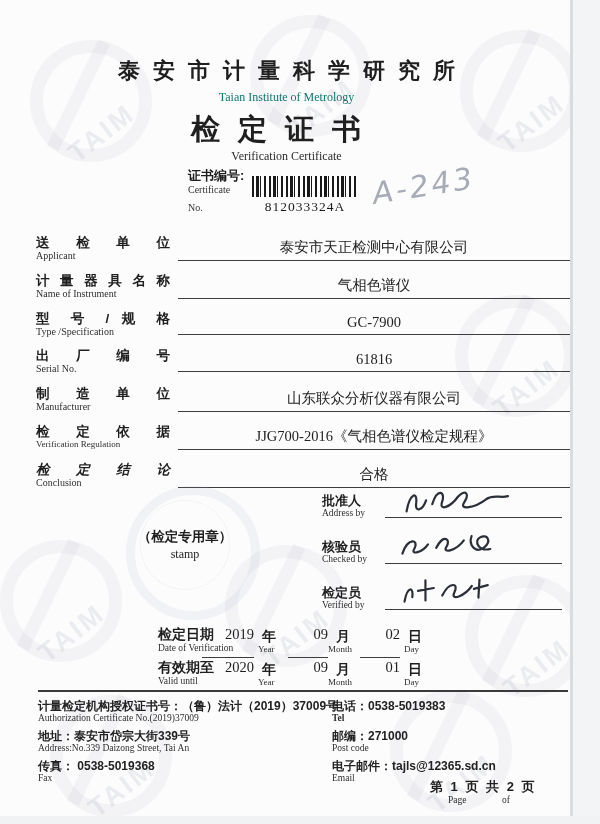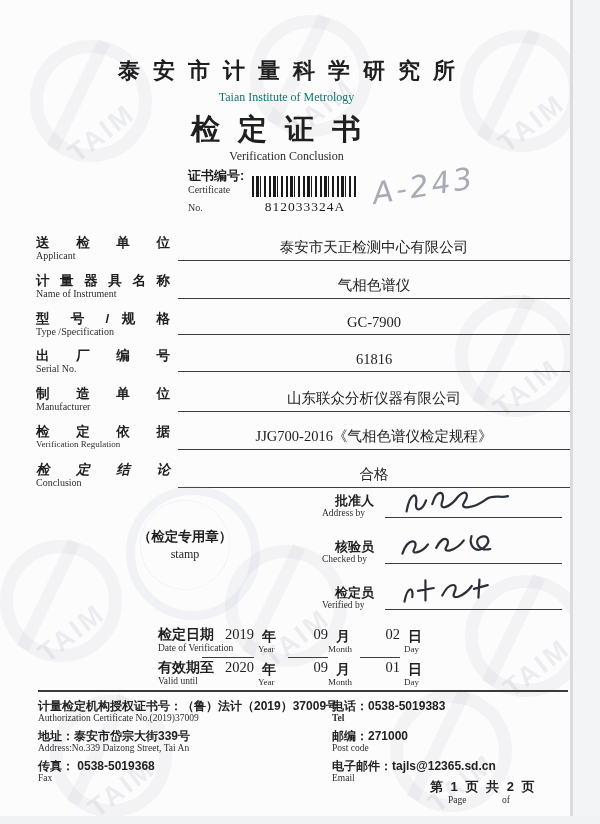--- a/index.html
+++ b/index.html
@@ -42,21 +42,21 @@
   .field-label-en{position:absolute;left:36px;font-size:10px;color:#2e2e2e;}
   .field-value{position:absolute;left:178px;width:392px;border-bottom:1.6px solid #3d3d3d;text-align:center;font-size:14.5px;color:#222;padding-bottom:3px;}
 
   
   .stamp-ring{top:486px;left:126px;width:116px;height:116px;border:9px solid rgba(165,175,198,0.12);border-radius:50%;}
   .stamp-ring2{top:500px;left:140px;width:88px;height:88px;border:1.5px dotted rgba(165,175,198,0.25);border-radius:50%;}
   .stamp-cn{top:528px;left:100px;width:170px;text-align:center;font-size:13.5px;font-weight:bold;}
   .stamp-en{top:547px;left:100px;width:170px;text-align:center;font-size:12px;}
 
   
-  .sig-label-cn{position:absolute;left:322px;font-size:13px;font-weight:bold;margin-left:13px;}
+  .sig-label-cn{position:absolute;left:322px;font-size:13px;font-weight:bold;}
   .sig-label-en{position:absolute;left:322px;font-size:9.5px;color:#2e2e2e;}
   .sig-line{position:absolute;left:385px;width:177px;border-bottom:1.5px solid #3d3d3d;height:0;}
   .sig-svg{position:absolute;left:392px;width:160px;height:40px;transform:rotate(-3deg);}
 
   
   .date-label-cn{position:absolute;left:158px;font-size:14px;font-weight:bold;}
   .date-label-en{position:absolute;left:158px;font-size:9.5px;color:#2e2e2e;}
   .date-num{position:absolute;width:52px;text-align:right;font-size:14.5px;border-bottom:1.4px solid #3d3d3d;padding-bottom:14px;}
   .date-unit-cn{position:absolute;font-size:14px;font-weight:bold;}
   .date-unit-en{position:absolute;font-size:9px;color:#2e2e2e;}
@@ -118,21 +118,21 @@
     </div>
   <div class="wm" style="left:40px;top:695px;">
       <div class="wm-ring"></div>
       <div class="wm-slash"></div>
       <div class="wm-text">TAIM</div>
     </div>
 
   <div class="abs institute-cn">泰安市计量科学研究所</div>
   <div class="abs institute-en serif">Taian Institute of Metrology</div>
   <div class="abs title-cn">检定证书</div>
-  <div class="abs title-en serif">Verification Conclusion</div>
+  <div class="abs title-en serif">Verification Certificate</div>
 
   <div class="abs cert-label-cn">证书编号:</div>
   <div class="abs cert-label-en1 serif">Certificate</div>
   <div class="abs cert-label-en2 serif">No.</div>
   <div class="abs barcode"></div>
   <div class="abs cert-number serif">812033324A</div>
   <div class="abs handwritten-note">A-243</div>
 
   <div class="field-label-cn" style="top:234px;">送 检 单 位</div>
   <div class="field-label-en serif" style="top:250px;">Applicant</div>

